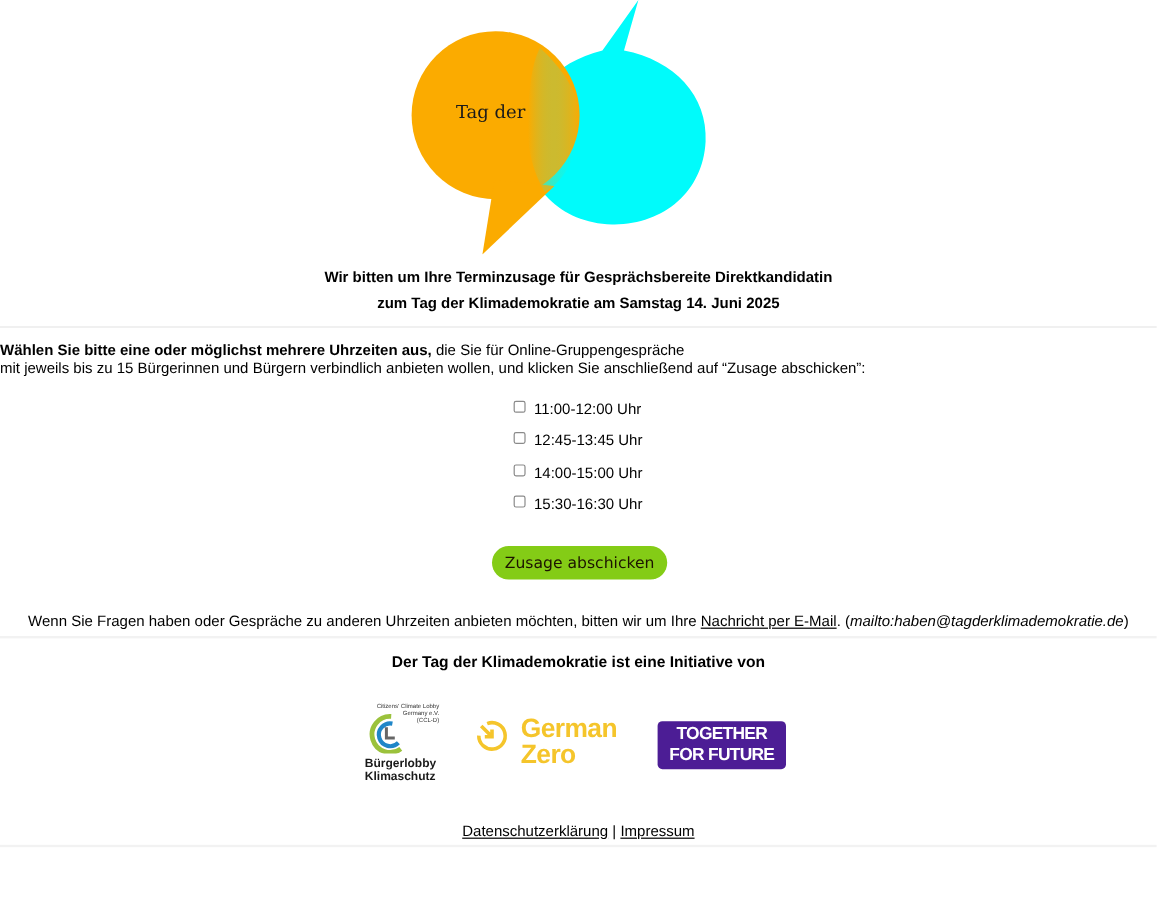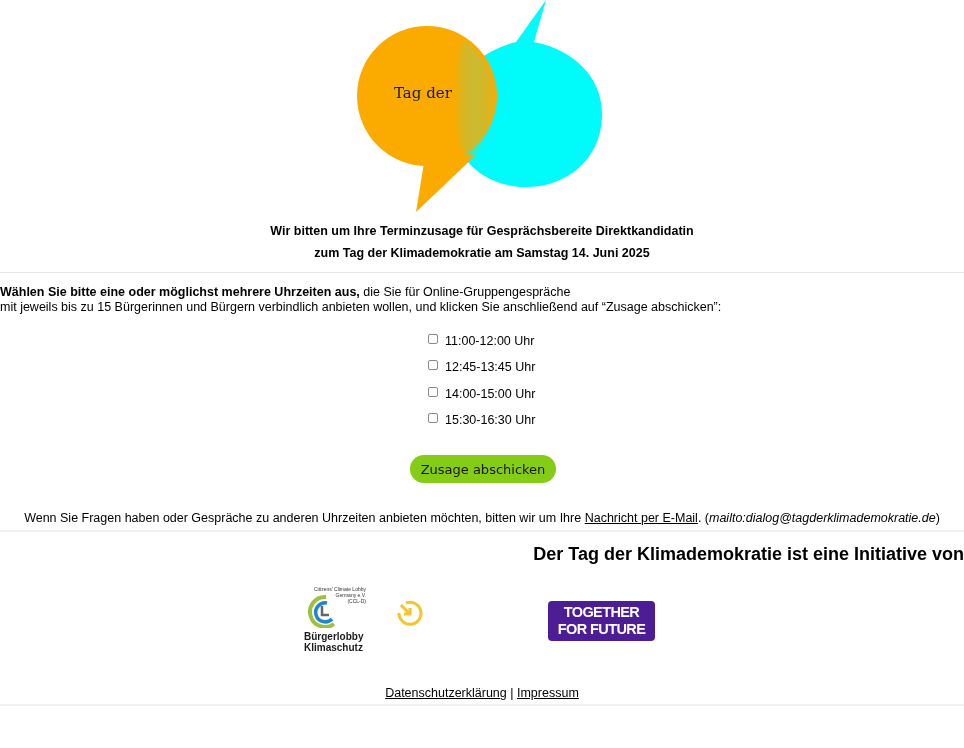--- a/index.html
+++ b/index.html
@@ -1,20 +1,20 @@
 <!DOCTYPE html>
 <html><head>
 <meta charset="utf-8">
 <style>
   html, body { margin: 0; padding: 0; background: #ffffff; }
   body {
     width: 964px; height: 748px; overflow: hidden; position: relative;
     font-family: "Liberation Sans", sans-serif; color: #000;
   }
-  .logo-wrap { position: absolute; left: 356px; top: 0; width: 250px; height: 212px; text-align: center; }
+  .logo-wrap { position: absolute; left: 342px; top: 0; width: 250px; height: 212px; text-align: center; }
   .logo-wrap svg { display: block; }
   .logo-text-small {
     position: absolute; left: 38px; top: 84px;
     font-family: "DejaVu Serif", serif; font-size: 15px; color: #1a1a1a;
   }
   .logo-text-big {
     position: absolute; left: 38px; top: 102px;
     font-family: "DejaVu Sans", sans-serif; font-weight: bold; font-size: 16.5px;
     letter-spacing: 0.3px; color: #1a1a1a;
   }
@@ -43,22 +43,22 @@
     font-family: "DejaVu Sans", sans-serif; font-size: 13px; color: #1d1400;
     cursor: pointer; padding: 0;
   }
   .contact {
     position: absolute; left: 0; top: 511px; width: 964px; text-align: center;
     font-size: 12.5px;
   }
   .contact a { color: #000; text-decoration: underline; }
   .contact .mail { font-style: italic; }
   .initiative {
-    position: absolute; left: 0; top: 544px; width: 964px; text-align: right;
-    font-weight: bold; font-size: 18px;
+    position: absolute; left: 0; top: 544px; width: 964px; text-align: center;
+    font-weight: bold; font-size: 13px;
   }
   .ccl { position: absolute; left: 302px; top: 586px; width: 66px; height: 70px; }
   .ccl .small { position: absolute; right: 2px; top: 0; text-align: right; font-size: 5px; line-height: 6px; color: #333; }
   .ccl .name { position: absolute; left: 2px; top: 45px; font-weight: bold; font-size: 10px; line-height: 11px; color: #1a1a1a; }
   .gz { position: absolute; left: 396px; top: 596px; width: 130px; height: 50px; }
   .gz .word { position: absolute; left: 38px; top: 0; font-weight: bold; font-size: 22px; line-height: 22px; color: #f5c52b; letter-spacing: -0.5px; }
   .tff {
     position: absolute; left: 548px; top: 601px; width: 107px; height: 40px;
     background: #4c1d95; border-radius: 4px; color: #fff; text-align: center;
     font-weight: bold; font-size: 14.5px; line-height: 17px; letter-spacing: -0.6px;
@@ -114,21 +114,21 @@
   </label>
   <label class="option">
     <input type="checkbox" style="">
     <span>15:30-16:30 Uhr</span>
   </label>
 </form>
 
 <button class="submit-btn">Zusage abschicken</button>
 
 <div class="contact">
-  <span>Wenn Sie Fragen haben oder Gespräche zu anderen Uhrzeiten anbieten möchten, bitten wir um Ihre </span><a href="#">Nachricht per E-Mail</a><span>. (</span><span class="mail">mailto:dialog@tagderklimademokratie.de</span><span>)</span>
+  <span>Wenn Sie Fragen haben oder Gespräche zu anderen Uhrzeiten anbieten möchten, bitten wir um Ihre </span><a href="#">Nachricht per E-Mail</a><span>. (</span><span class="mail">mailto:haben@tagderklimademokratie.de</span><span>)</span>
 </div>
 
 <div class="divider faint" style="top:530px"></div>
 
 <div class="initiative">Der Tag der Klimademokratie ist eine Initiative von</div>
 
 <div class="ccl">
   <div class="small">
     <div>Citizens' Climate Lobby</div>
     <div>Germany e.V.</div>
@@ -143,20 +143,24 @@
     <div>Bürgerlobby</div>
     <div>Klimaschutz</div>
   </div>
 </div>
 
 <div class="gz">
   <svg width="30" height="30" viewBox="0 0 30 30" style="position:absolute;left:0;top:3px">
     <path d="M10 4 A 11 11 0 1 1 3 14" fill="none" stroke="#f5c52b" stroke-width="3"></path>
     <path d="M5 6 L14 15 M14 9 L14 15 L8 15" fill="none" stroke="#f5c52b" stroke-width="3"></path>
   </svg>
+  <div class="word">
+    <div>German</div>
+    <div>Zero</div>
+  </div>
 </div>
 
 <div class="tff">
   <div>TOGETHER</div>
   <div>FOR FUTURE</div>
 </div>
 
 <div class="footer-links">
   <a href="#">Datenschutzerklärung</a><span> | </span><a href="#">Impressum</a>
 </div>

